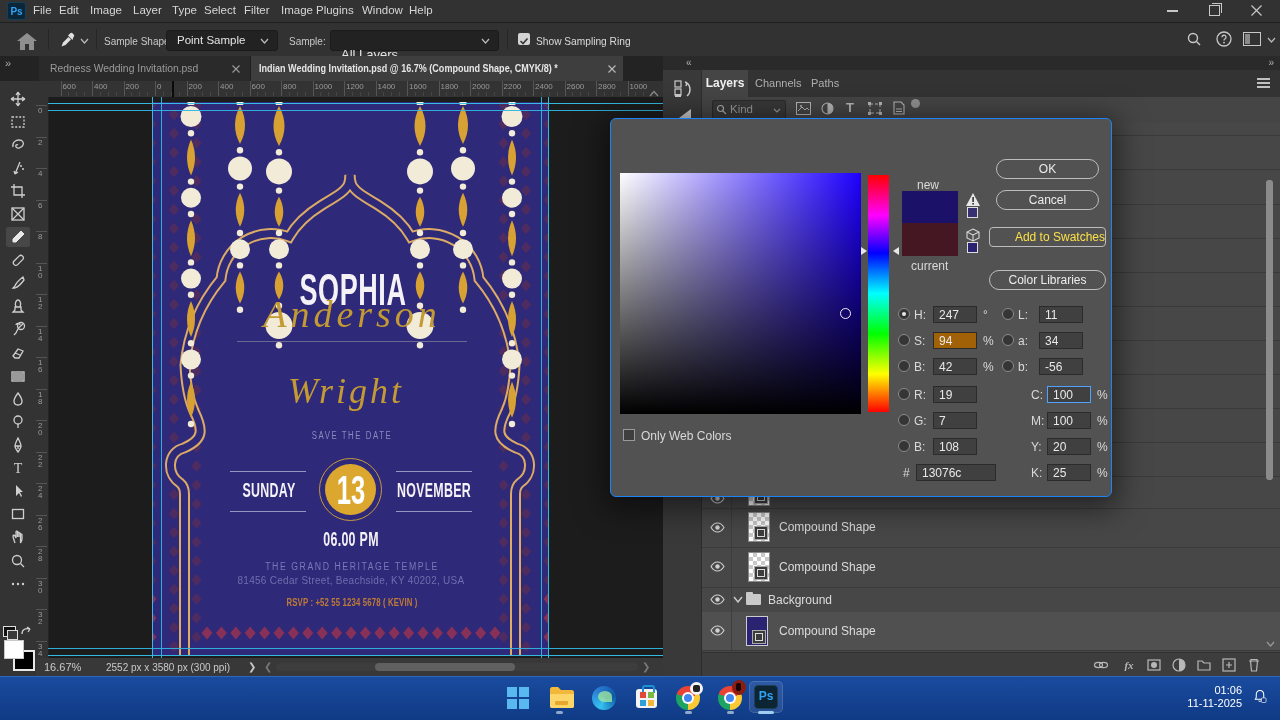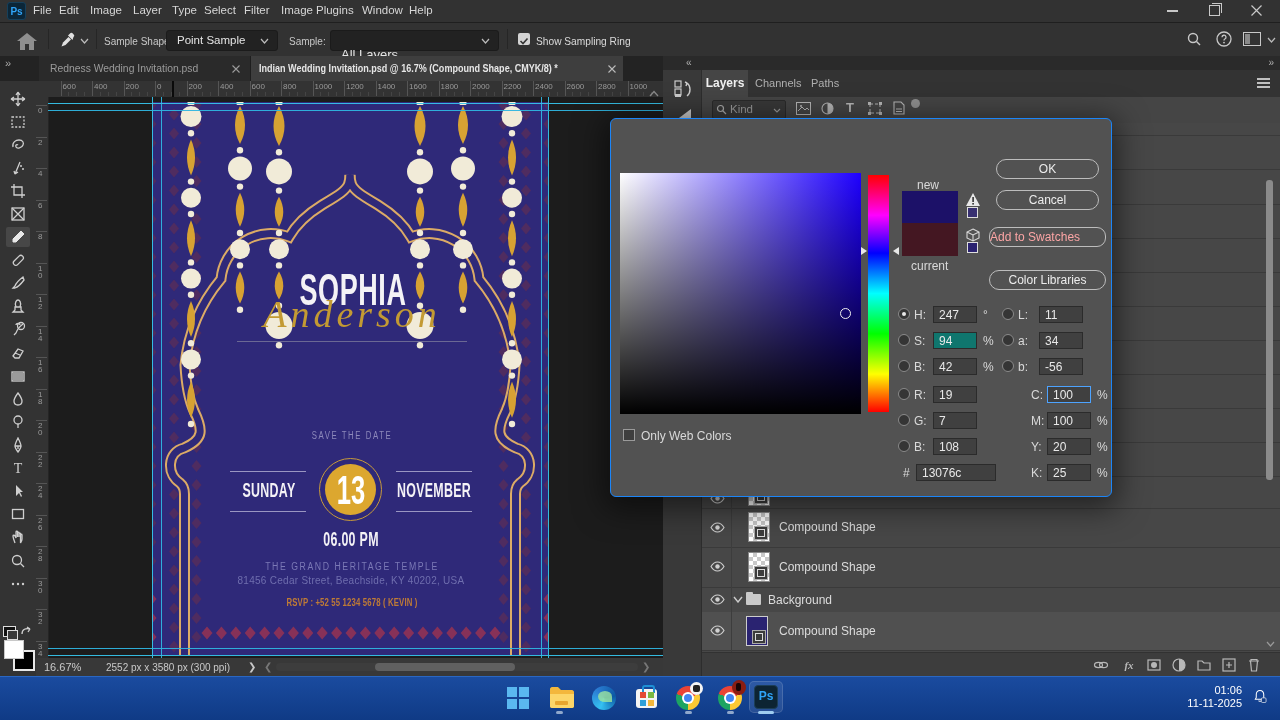--- a/index.html
+++ b/index.html
@@ -568,20 +568,23 @@
             <circle cx="420" cy="345.2" r="3.2" fill="#f1ebd8"></circle>
           </g>
         </svg>
     <div style="position:absolute;left:201px;top:162px;transform:translateX(-50%);white-space:nowrap">
           <div style="font-family:'Liberation Sans',sans-serif;font-weight:bold;font-size:45px;color:#f4f2f6;letter-spacing:1px;transform:scaleX(0.60);transform-origin:center">SOPHIA</div>
         </div>
         <div style="position:absolute;left:200px;top:190px;transform:translateX(-50%);white-space:nowrap">
           <div style="font-family:'Liberation Serif',serif;font-style:italic;font-size:38px;color:#c39a33;letter-spacing:4px">Anderson</div>
         </div>
         <div style="position:absolute;left:85px;top:239px;width:230px;height:1px;background:#6b6894"></div>
+        <div style="position:absolute;left:194px;top:268px;transform:translateX(-50%);white-space:nowrap">
+          <div style="font-family:'Liberation Serif',serif;font-style:italic;font-size:36px;color:#c39a33;letter-spacing:3px">Wright</div>
+        </div>
         <div style="position:absolute;left:200px;top:328px;transform:translateX(-50%);white-space:nowrap">
           <div style="font-size:10px;color:#8d89bb;letter-spacing:2px;transform:scaleX(0.78);transform-origin:center">SAVE THE DATE</div>
         </div>
         <div style="position:absolute;left:167px;top:356px;width:63px;height:63px;border:1.5px solid #c79a3b;border-radius:50%;box-sizing:border-box"></div>
         <div style="position:absolute;left:173px;top:362px;width:51px;height:51px;border-radius:50%;background:#dca72f"></div>
         <div style="position:absolute;left:199px;top:366px;transform:translateX(-50%);white-space:nowrap">
           <div style="font-weight:bold;font-size:40px;color:#fff;transform:scaleX(0.64);transform-origin:center">13</div>
         </div>
         <div style="position:absolute;left:117px;top:377px;transform:translateX(-50%);white-space:nowrap">
           <div style="font-weight:bold;font-size:20px;color:#f4f2f6;letter-spacing:0.5px;transform:scaleX(0.62);transform-origin:center">SUNDAY</div>
@@ -897,31 +900,31 @@
         <rect x="6.3" y="4" width="1.6" height="5" fill="#333"></rect>
         <rect x="6.3" y="10" width="1.6" height="1.6" fill="#333"></rect>
       </svg>
       <div style="position:absolute;left:356px;top:88px;width:11px;height:11px;background:#383071;border:1.5px solid #ddd;box-sizing:border-box"></div>
       <svg style="position:absolute;left:355px;top:109px" width="14" height="14" viewBox="0 0 14 14">
         <path d="M7 1 L13 4 L13 10 L7 13 L1 10 L1 4 Z M1 4 L7 7 L13 4 M7 7 L7 13" stroke="#d8d8d8" fill="none" stroke-width="1.1"></path>
       </svg>
       <div style="position:absolute;left:356px;top:123px;width:11px;height:11px;background:#2a2270;border:1.5px solid #ddd;box-sizing:border-box"></div>
       <div style="position:absolute;left:385px;top:40px;width:103px;height:20px;border:1px solid #bdbdbd;border-radius:11px;font-size:12px;color:#ececec;text-align:center;line-height:19px;box-sizing:border-box">OK</div>
       <div style="position:absolute;left:385px;top:71px;width:103px;height:20px;border:1px solid #bdbdbd;border-radius:11px;font-size:12px;color:#ececec;text-align:center;line-height:19px;box-sizing:border-box">Cancel</div>
-      <div style="position:absolute;left:378px;top:108px;width:117px;height:20px;border:1px solid #bdbdbd;border-radius:9px;font-size:12px;color:#fca5a5;text-align:left;line-height:19px;box-sizing:border-box">Add to Swatches</div>
+      <div style="position:absolute;left:378px;top:108px;width:117px;height:20px;border:1px solid #bdbdbd;border-radius:4px;font-size:12px;color:#fde047;text-align:right;line-height:19px;box-sizing:border-box">Add to Swatches</div>
       <div style="position:absolute;left:378px;top:151px;width:117px;height:20px;border:1px solid #bdbdbd;border-radius:11px;font-size:12px;color:#ececec;text-align:center;line-height:19px;box-sizing:border-box">Color Libraries</div>
       <div style="position:absolute;left:287px;top:189px;width:12px;height:12px;border-radius:50%;background:#353535;border:1px solid #8a8a8a;box-sizing:border-box">
         <div style="position:absolute;left:3px;top:3px;width:4px;height:4px;border-radius:50%;background:#e8e8e8"></div>
       </div>
       <div style="position:absolute;left:303px;top:189px;font-size:12px;color:#d9d9d9">H:</div>
       <div style="position:absolute;left:322px;top:187px;width:44px;height:17px;background:#404040;border:1px solid #2b2b2b;box-sizing:border-box;font-size:12px;color:#e8e8e8;padding:1px 0 0 5px">247</div>
       <div style="position:absolute;left:372px;top:189px;font-size:12px;color:#d9d9d9">°</div>
       <div style="position:absolute;left:287px;top:215px;width:12px;height:12px;border-radius:50%;background:#353535;border:1px solid #8a8a8a;box-sizing:border-box"></div>
       <div style="position:absolute;left:303px;top:215px;font-size:12px;color:#d9d9d9">S:</div>
-      <div style="position:absolute;left:322px;top:213px;width:44px;height:17px;background:#0f766e;border:1px solid #2b2b2b;box-sizing:border-box;font-size:12px;color:#e8e8e8;padding:1px 0 0 5px">94</div>
+      <div style="position:absolute;left:322px;top:213px;width:44px;height:17px;background:#a16207;border:1px solid #2b2b2b;box-sizing:border-box;font-size:12px;color:#e8e8e8;padding:1px 0 0 5px">94</div>
       <div style="position:absolute;left:372px;top:215px;font-size:12px;color:#d9d9d9">%</div>
       <div style="position:absolute;left:287px;top:241px;width:12px;height:12px;border-radius:50%;background:#353535;border:1px solid #8a8a8a;box-sizing:border-box"></div>
       <div style="position:absolute;left:303px;top:241px;font-size:12px;color:#d9d9d9">B:</div>
       <div style="position:absolute;left:322px;top:239px;width:44px;height:17px;background:#404040;border:1px solid #2b2b2b;box-sizing:border-box;font-size:12px;color:#e8e8e8;padding:1px 0 0 5px">42</div>
       <div style="position:absolute;left:372px;top:241px;font-size:12px;color:#d9d9d9">%</div>
       <div style="position:absolute;left:287px;top:269px;width:12px;height:12px;border-radius:50%;background:#353535;border:1px solid #8a8a8a;box-sizing:border-box"></div>
       <div style="position:absolute;left:303px;top:269px;font-size:12px;color:#d9d9d9">R:</div>
       <div style="position:absolute;left:322px;top:267px;width:44px;height:17px;background:#404040;border:1px solid #2b2b2b;box-sizing:border-box;font-size:12px;color:#e8e8e8;padding:1px 0 0 5px">19</div>
       <div style="position:absolute;left:287px;top:295px;width:12px;height:12px;border-radius:50%;background:#353535;border:1px solid #8a8a8a;box-sizing:border-box"></div>
       <div style="position:absolute;left:303px;top:295px;font-size:12px;color:#d9d9d9">G:</div>

